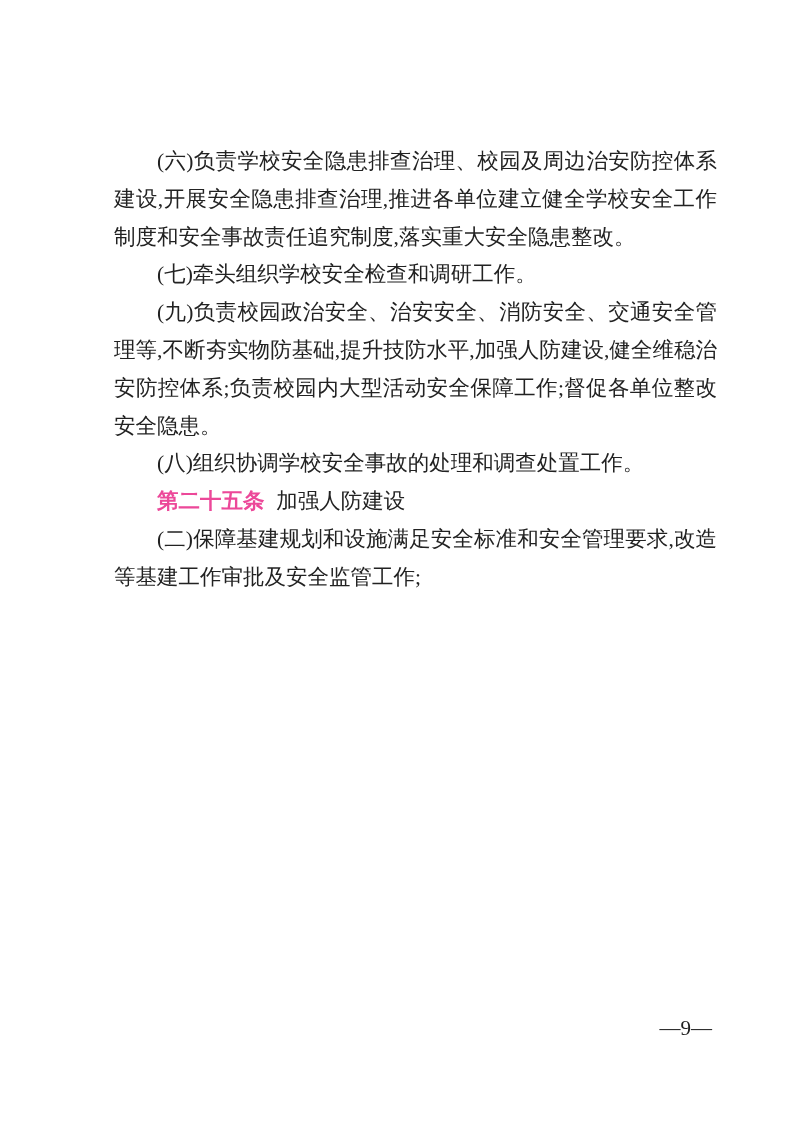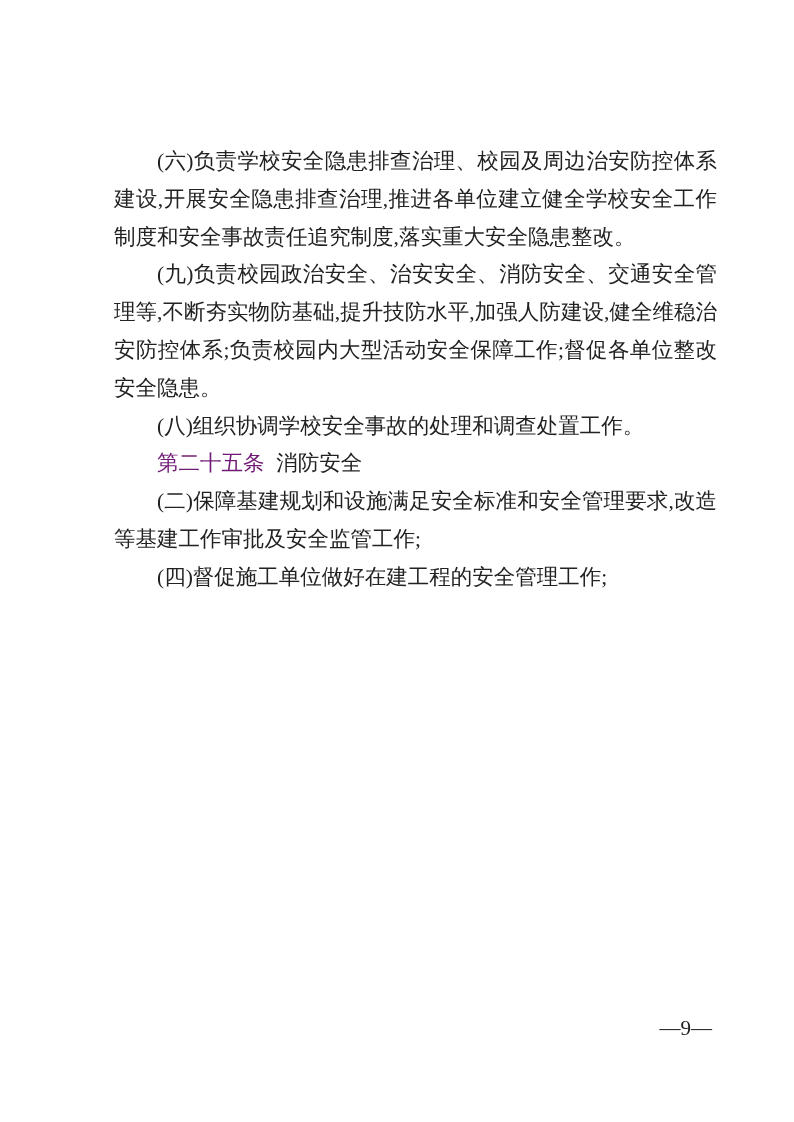--- a/index.html
+++ b/index.html
@@ -37,22 +37,22 @@
   .doc-body p {
     margin: 0;
     padding: 0;
     text-indent: 2em;
   }
   .article-heading {
     margin: 0;
     text-indent: 2em;
   }
   .article-number {
-    font-weight: normal;
-    color: #701a75;
+    font-weight: bold;
+    color: #ec4899;
     margin-right: 0.55em;
   }
   .article-title {
     font-weight: normal;
   }
   .page-footer {
     position: absolute;
     top: 1016px;
     right: 100px;
     font-size: 21px;
@@ -62,33 +62,33 @@
 </style>
 </head>
 <body>
 
 <div class="page">
 
   <div class="doc-body">
 
     <p>(六)负责学校安全隐患排查治理、校园及周边治安防控体系建设,开展安全隐患排查治理,推进各单位建立健全学校安全工作制度和安全事故责任追究制度,落实重大安全隐患整改。</p>
 
+    <p>(七)牵头组织学校安全检查和调研工作。</p>
 
     <p>(九)负责校园政治安全、治安安全、消防安全、交通安全管理等,不断夯实物防基础,提升技防水平,加强人防建设,健全维稳治安防控体系;负责校园内大型活动安全保障工作;督促各单位整改安全隐患。</p>
 
     <p>(八)组织协调学校安全事故的处理和调查处置工作。</p>
 
     <p class="article-heading">
-      <span class="article-number">第二十五条</span><span class="article-title">消防安全</span>
+      <span class="article-number">第二十五条</span><span class="article-title">加强人防建设</span>
     </p>
 
 
     <p>(二)保障基建规划和设施满足安全标准和安全管理要求,改造等基建工作审批及安全监管工作;</p>
 
 
-    <p>(四)督促施工单位做好在建工程的安全管理工作;</p>
 
 
   </div>
 
   <div class="page-footer">—9—</div>
 
 </div>
 
 </body></html>

